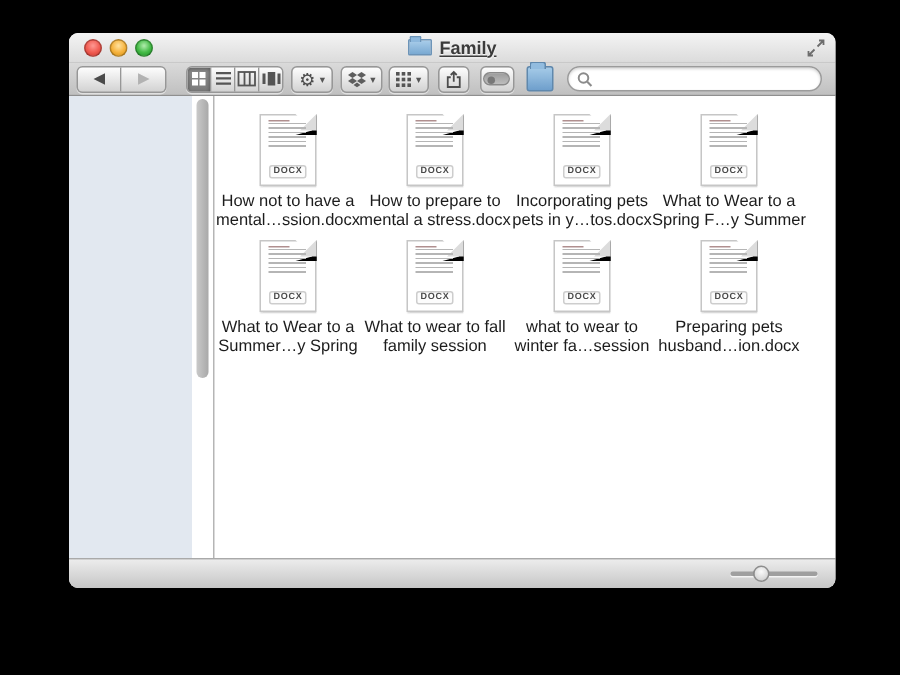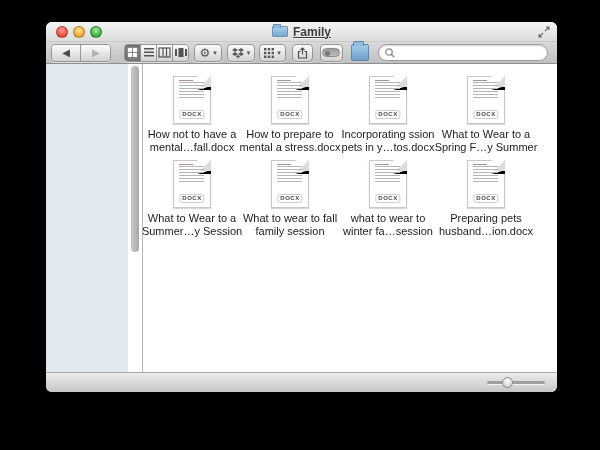--- a/index.html
+++ b/index.html
@@ -230,21 +230,21 @@
 
         <div class="file-cell">
           <div class="doc-icon">
             <div class="doc-fold-cover"></div>
               <div class="doc-fold"></div>
             <div class="doc-lines"></div>
             <div class="doc-badge">DOCX</div>
           </div>
           <div class="file-label">
             <div>How not to have a</div>
-              <div>mental…fall.docx</div>
+              <div>mental…ssion.docx</div>
           </div>
         </div>
 
         <div class="file-cell">
           <div class="doc-icon">
             <div class="doc-fold-cover"></div>
               <div class="doc-fold"></div>
             <div class="doc-lines"></div>
             <div class="doc-badge">DOCX</div>
           </div>
@@ -255,21 +255,21 @@
         </div>
 
         <div class="file-cell">
           <div class="doc-icon">
             <div class="doc-fold-cover"></div>
               <div class="doc-fold"></div>
             <div class="doc-lines"></div>
             <div class="doc-badge">DOCX</div>
           </div>
           <div class="file-label">
-            <div>Incorporating ssion</div>
+            <div>Incorporating pets</div>
               <div>pets in y…tos.docx</div>
           </div>
         </div>
 
         <div class="file-cell">
           <div class="doc-icon">
             <div class="doc-fold-cover"></div>
               <div class="doc-fold"></div>
             <div class="doc-lines"></div>
             <div class="doc-badge">DOCX</div>
@@ -282,21 +282,21 @@
 
         <div class="file-cell">
           <div class="doc-icon">
             <div class="doc-fold-cover"></div>
               <div class="doc-fold"></div>
             <div class="doc-lines"></div>
             <div class="doc-badge">DOCX</div>
           </div>
           <div class="file-label">
             <div>What to Wear to a</div>
-              <div>Summer…y Session</div>
+              <div>Summer…y Spring</div>
           </div>
         </div>
 
         <div class="file-cell">
           <div class="doc-icon">
             <div class="doc-fold-cover"></div>
               <div class="doc-fold"></div>
             <div class="doc-lines"></div>
             <div class="doc-badge">DOCX</div>
           </div>

